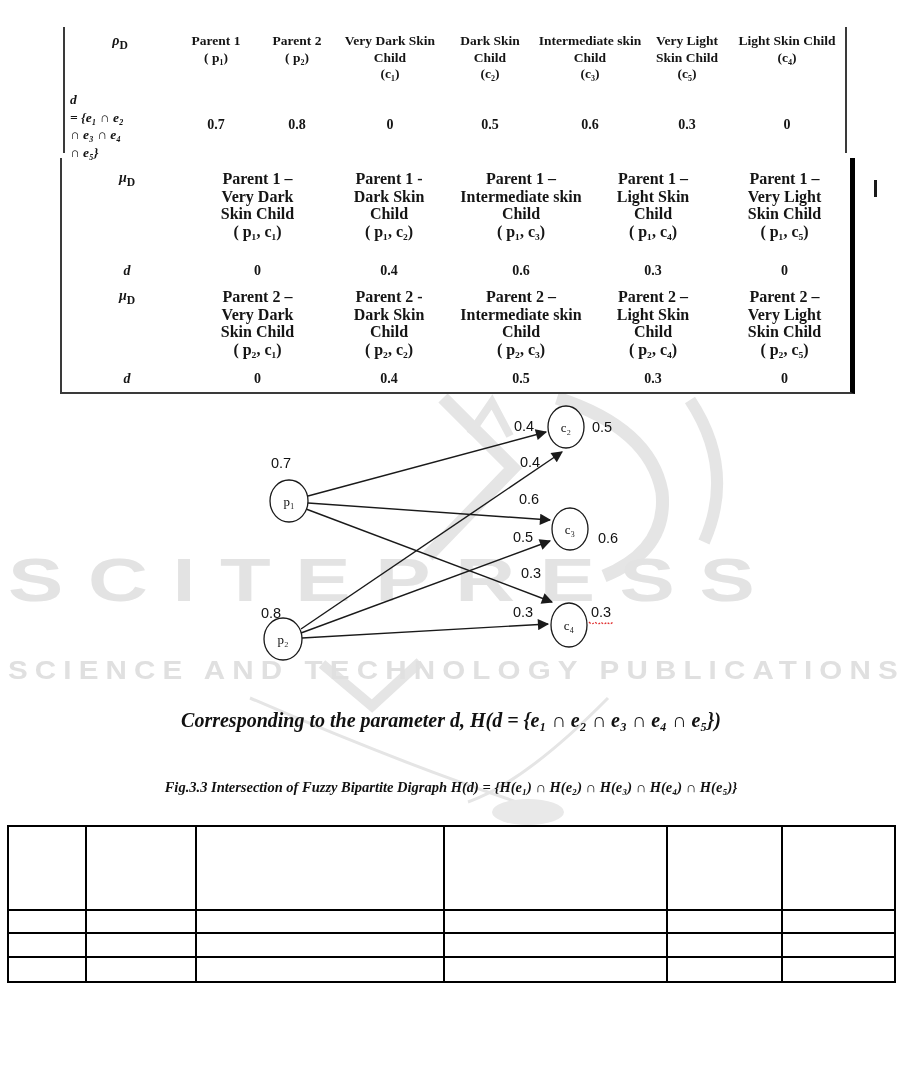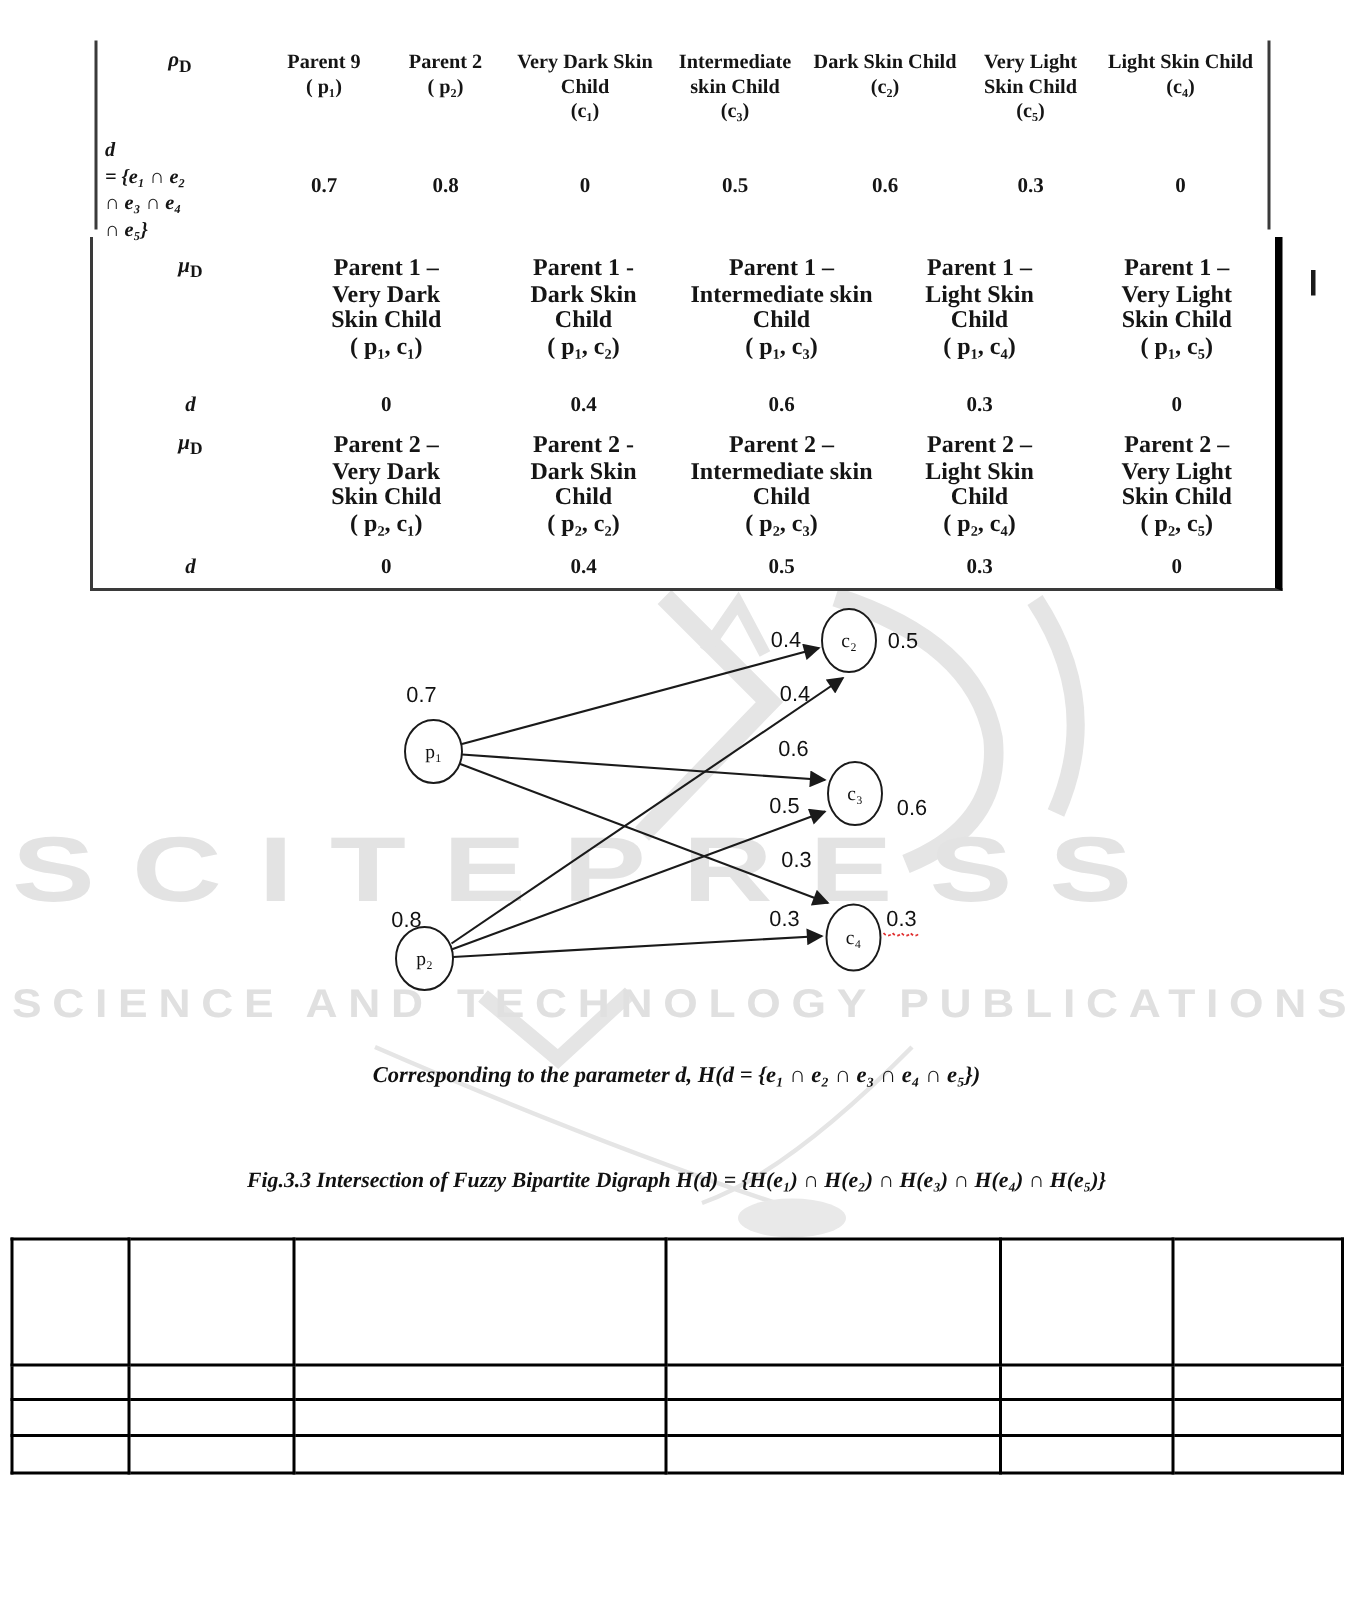--- a/index.html
+++ b/index.html
@@ -40,21 +40,21 @@
   .t2h.r3{padding-top:4px;}
   .t2h .nm{white-space:pre-line;display:block;}
   .t2h .sym{display:block;}
   .t2d{font-style:italic;font-weight:bold;font-size:14px;text-align:center;align-self:center;}
   .t2v{font-weight:bold;font-size:14px;text-align:center;align-self:center;}
   .sym-i{font-style:italic;}
   .cursor-mark{position:absolute;left:874px;top:180px;width:3px;height:17px;background:#1a1a1a;}
 
   
   .cap{position:absolute;left:0;width:902px;text-align:center;font-weight:bold;font-style:italic;color:#111;}
-  .cap1{top:709px;font-size:15px;}
+  .cap1{top:709px;font-size:20px;}
   .cap2{top:779px;font-size:14.5px;}
 
   
   .bt{position:absolute;left:7px;top:825px;border-collapse:collapse;table-layout:fixed;}
   .bt td{border:2px solid #000;padding:0;}
 </style>
 </head>
 <body>
 
 <div id="page">
@@ -69,25 +69,25 @@
       <path d="M 250 698 Q 420 772 560 816" stroke-width="3"></path>
       <path d="M 608 698 Q 525 782 468 802" stroke-width="3"></path>
     </g>
     <ellipse cx="528" cy="812" rx="36" ry="13" fill="#e9e9e9" stroke="none"></ellipse>
   </svg>
   <div class="wm-line1">SCITEPRESS</div>
   <div class="wm-line2">SCIENCE AND TECHNOLOGY PUBLICATIONS</div>
 
   <div class="t1">
     <div class="t1corner"><span class="sym-i">ρ</span><sub>D</sub></div>
-    <div class="t1h"><span>Parent 9</span><span class="sym">( p₁)</span></div>
+    <div class="t1h"><span>Parent 1</span><span class="sym">( p₁)</span></div>
     <div class="t1h"><span>Parent 2</span><span class="sym">( p₂)</span></div>
     <div class="t1h"><span>Very Dark Skin Child</span><span class="sym">(c₁)</span></div>
+    <div class="t1h"><span>Dark Skin Child</span><span class="sym">(c₂)</span></div>
     <div class="t1h"><span>Intermediate skin Child</span><span class="sym">(c₃)</span></div>
-    <div class="t1h"><span>Dark Skin Child</span><span class="sym">(c₂)</span></div>
     <div class="t1h"><span>Very Light Skin Child</span><span class="sym">(c₅)</span></div>
     <div class="t1h"><span>Light Skin Child</span><span class="sym">(c₄)</span></div>
     <div class="t1label">d
 = {e₁ ∩ e₂
 ∩ e₃ ∩ e₄
 ∩ e₅}</div>
     <div class="t1v">0.7</div>
     <div class="t1v">0.8</div>
     <div class="t1v">0</div>
     <div class="t1v">0.5</div>

